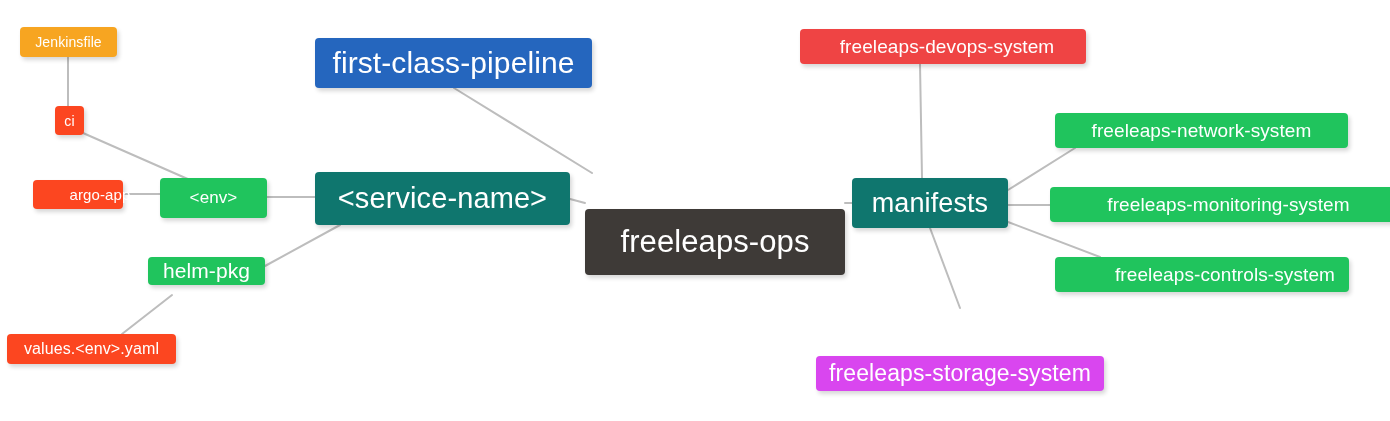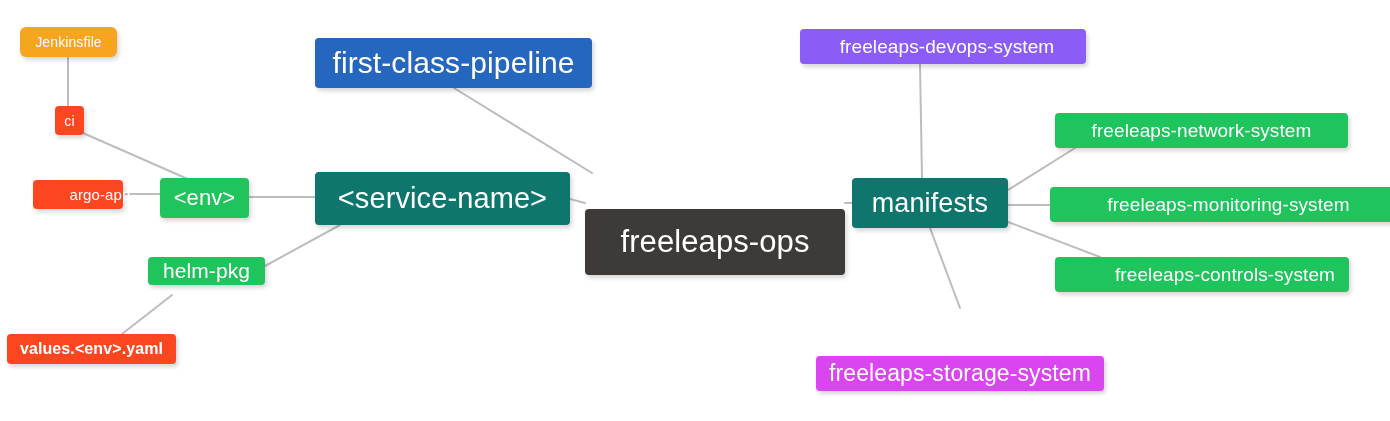--- a/index.html
+++ b/index.html
@@ -61,25 +61,25 @@
       <line class="edge" x1="1008" y1="190" x2="1075" y2="148" stroke="#bdbdbd"></line>
       <line class="edge" x1="1008" y1="205" x2="1050" y2="205" stroke="#bdbdbd"></line>
       <line class="edge" x1="1008" y1="222" x2="1100" y2="257" stroke="#bdbdbd"></line>
       <line class="edge" x1="930" y1="228" x2="960" y2="308" stroke="#bdbdbd"></line>
     </svg>
   <div id="node-layer">
       <div class="node" style="left: 585px; top: 170px; width: 260px; height: 66px; background: rgb(62, 58, 55); font-size: 31px; color: rgb(255, 255, 255); margin-top: 39px;">freeleaps-ops</div>
       <div class="node" style="left: 315px; top: 172px; width: 255px; height: 53px; background: #0f766e; font-size: 29px; color: rgb(255, 255, 255);">&lt;service-name&gt;</div>
       <div class="node" style="left: 315px; top: 38px; width: 277px; height: 50px; background: rgb(37, 102, 190); font-size: 30px; color: rgb(255, 255, 255);">first-class-pipeline</div>
       <div class="node" style="left: 852px; top: 178px; width: 156px; height: 50px; background: #0f766e; font-size: 27px; color: rgb(255, 255, 255);">manifests</div>
-      <div class="node" style="left: 160px; top: 178px; width: 89px; height: 40px; background: rgb(32, 196, 93); font-size: 22px; color: rgb(255, 255, 255);">&lt;env&gt;</div>
+      <div class="node" style="left: 160px; top: 178px; width: 107px; height: 40px; background: rgb(32, 196, 93); font-size: 17px; color: rgb(255, 255, 255);">&lt;env&gt;</div>
       <div class="node" style="left: 148px; top: 257px; width: 117px; height: 28px; background: rgb(32, 196, 93); font-size: 21px; color: rgb(255, 255, 255);">helm-pkg</div>
       <div class="node" style="left: 55px; top: 106px; width: 29px; height: 29px; background: rgb(252, 70, 32); font-size: 14px; color: rgb(255, 255, 255);">ci</div>
       <div class="node" style="left: 33px; top: 180px; width: 90px; height: 29px; background: rgb(252, 70, 32); font-size: 15px; color: rgb(255, 255, 255); padding-left: 44px;">argo-app</div>
-      <div class="node" style="left: 20px; top: 27px; width: 97px; height: 30px; background: rgb(247, 165, 33); font-size: 14px; color: rgb(255, 255, 255); border-radius: 6px;">Jenkinsfile</div>
-      <div class="node" style="left: 7px; top: 334px; width: 169px; height: 30px; background: rgb(252, 70, 32); font-size: 16px; color: rgb(255, 255, 255); font-weight: bold;">values.&lt;env&gt;.yaml</div>
-      <div class="node" style="left: 800px; top: 29px; width: 286px; height: 35px; background: #8b5cf6; font-size: 19px; color: rgb(255, 255, 255); padding-left: 8px;">freeleaps-devops-system</div>
+      <div class="node" style="left: 20px; top: 27px; width: 97px; height: 30px; background: rgb(247, 165, 33); font-size: 14px; color: rgb(255, 255, 255);">Jenkinsfile</div>
+      <div class="node" style="left: 7px; top: 334px; width: 169px; height: 30px; background: rgb(252, 70, 32); font-size: 16px; color: rgb(255, 255, 255);">values.&lt;env&gt;.yaml</div>
+      <div class="node" style="left: 800px; top: 29px; width: 286px; height: 35px; background: #ef4444; font-size: 19px; color: rgb(255, 255, 255); padding-left: 8px;">freeleaps-devops-system</div>
       <div class="node" style="left: 1055px; top: 113px; width: 293px; height: 35px; background: rgb(32, 196, 93); font-size: 19px; color: rgb(255, 255, 255);">freeleaps-network-system</div>
       <div class="node" style="left: 1050px; top: 187px; width: 357px; height: 35px; background: rgb(32, 196, 93); font-size: 19px; color: rgb(255, 255, 255);">freeleaps-monitoring-system</div>
       <div class="node" style="left: 1055px; top: 257px; width: 294px; height: 35px; background: rgb(32, 196, 93); font-size: 19px; color: rgb(255, 255, 255); padding-left: 46px;">freeleaps-controls-system</div>
       <div class="node" style="left: 816px; top: 308px; width: 288px; height: 35px; background: #d946ef; font-size: 23px; color: rgb(255, 255, 255); margin-top: 48px;">freeleaps-storage-system</div>
     </div>
 </div>
 
 </body></html>

